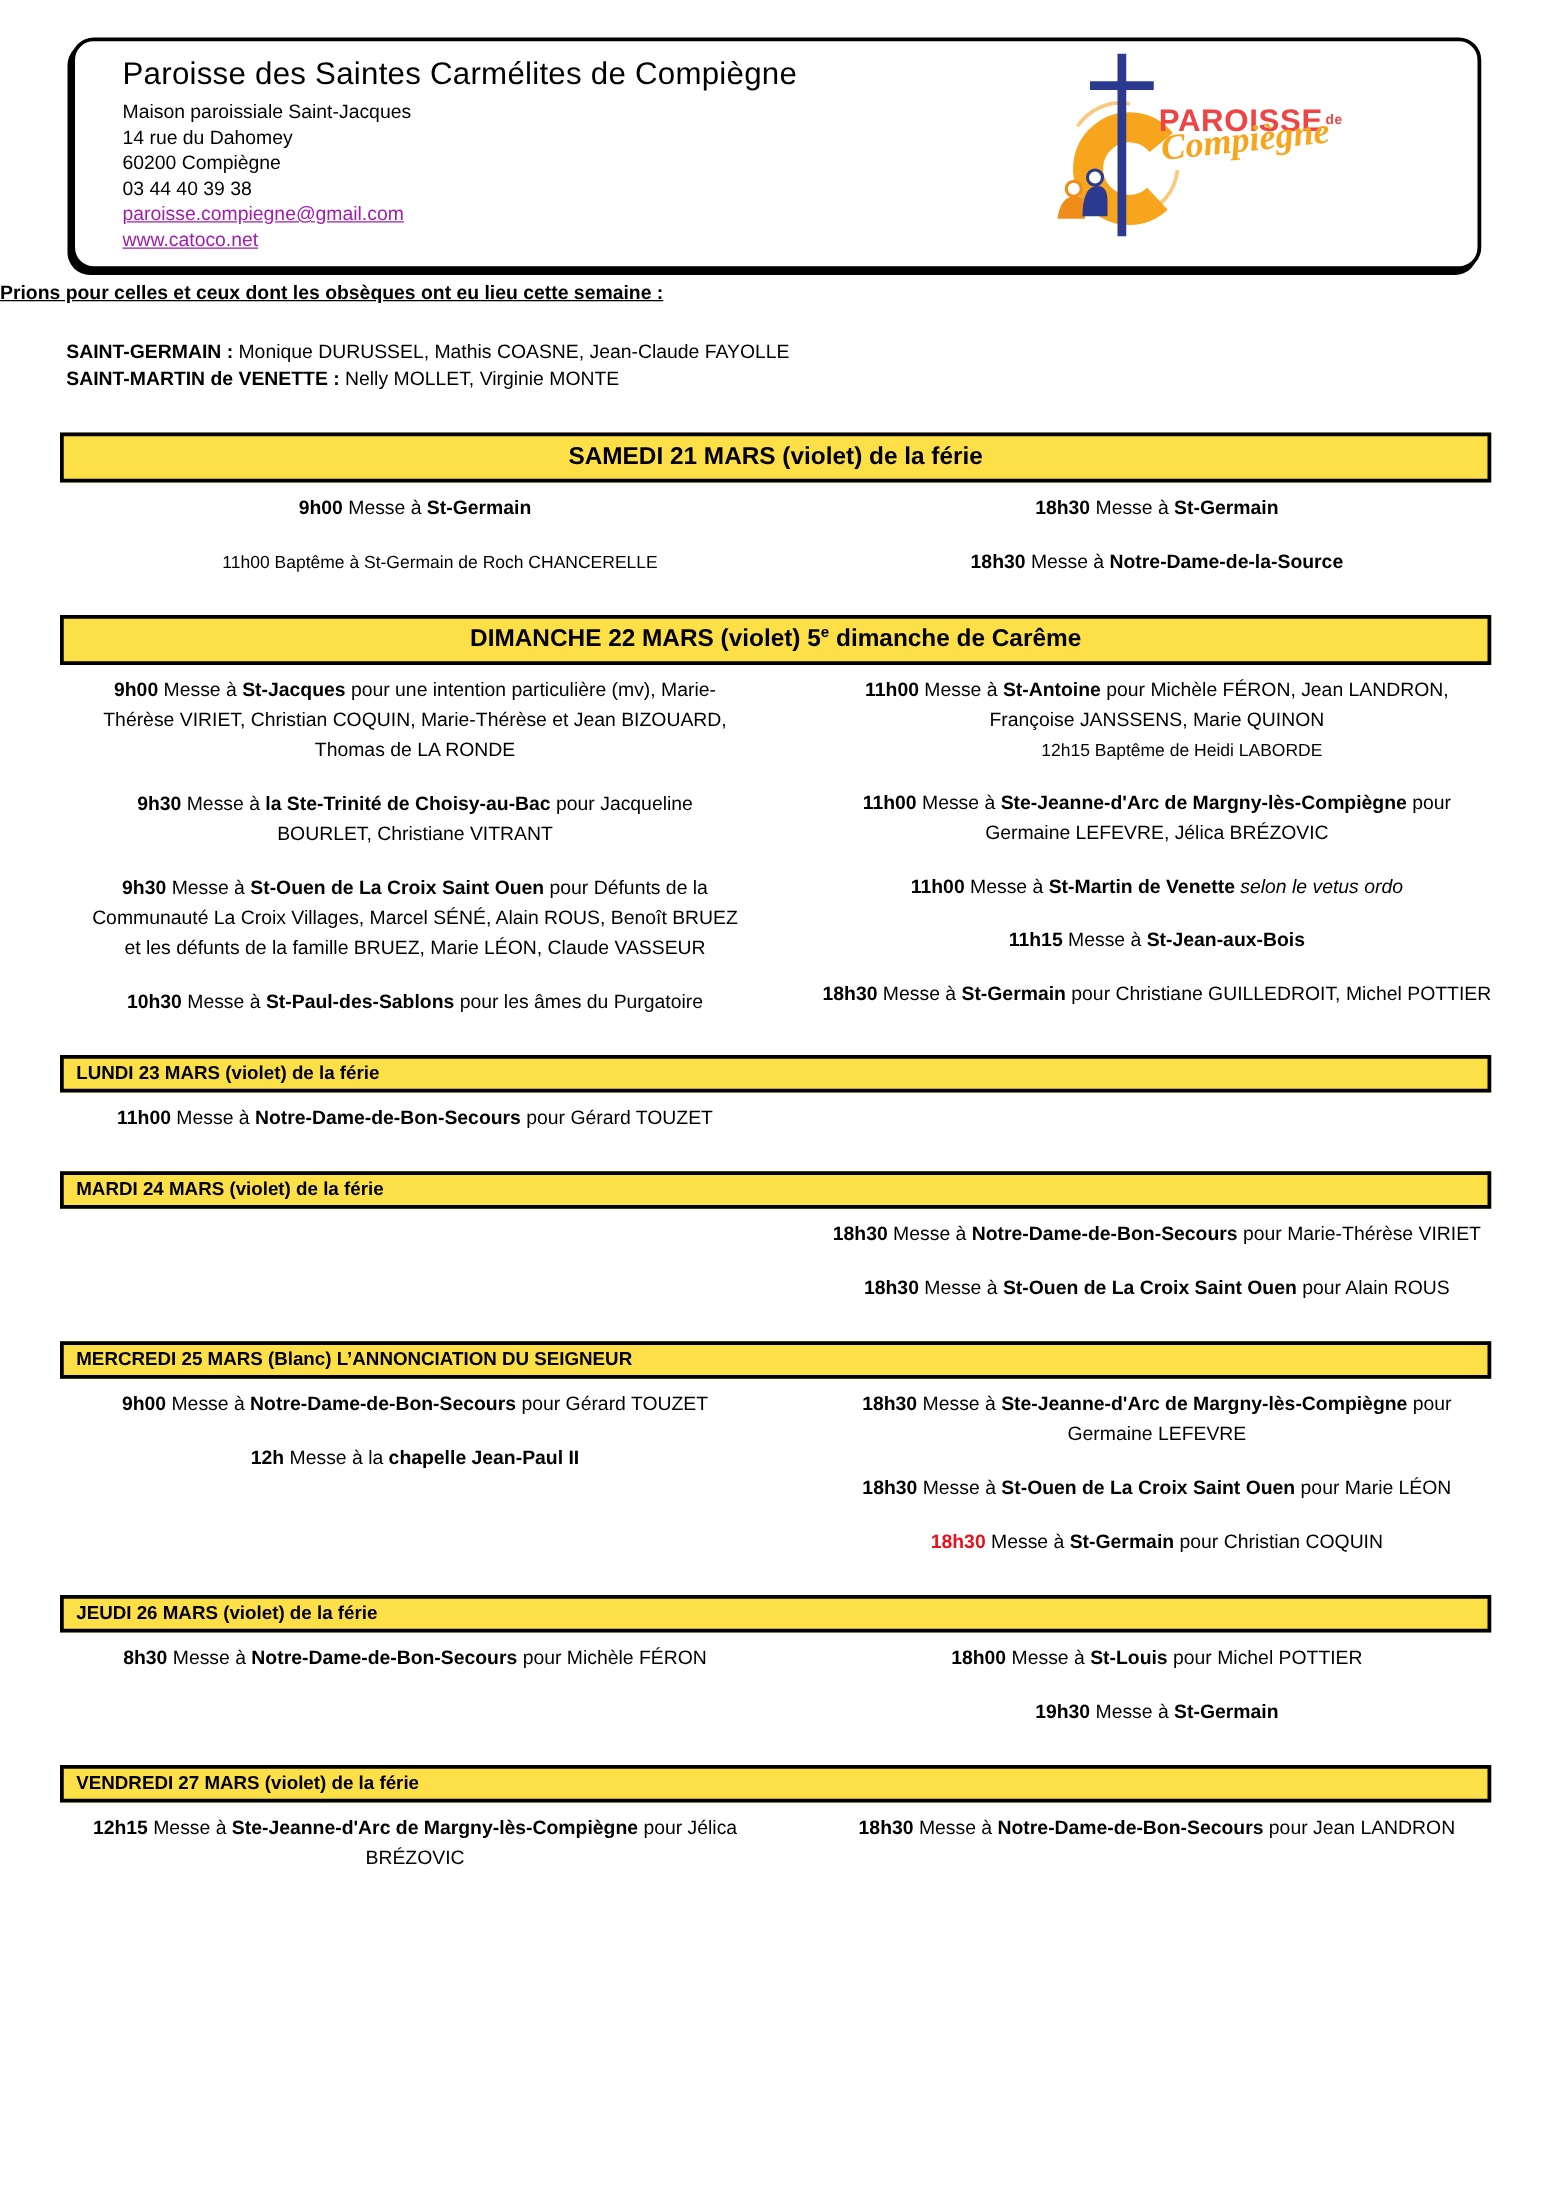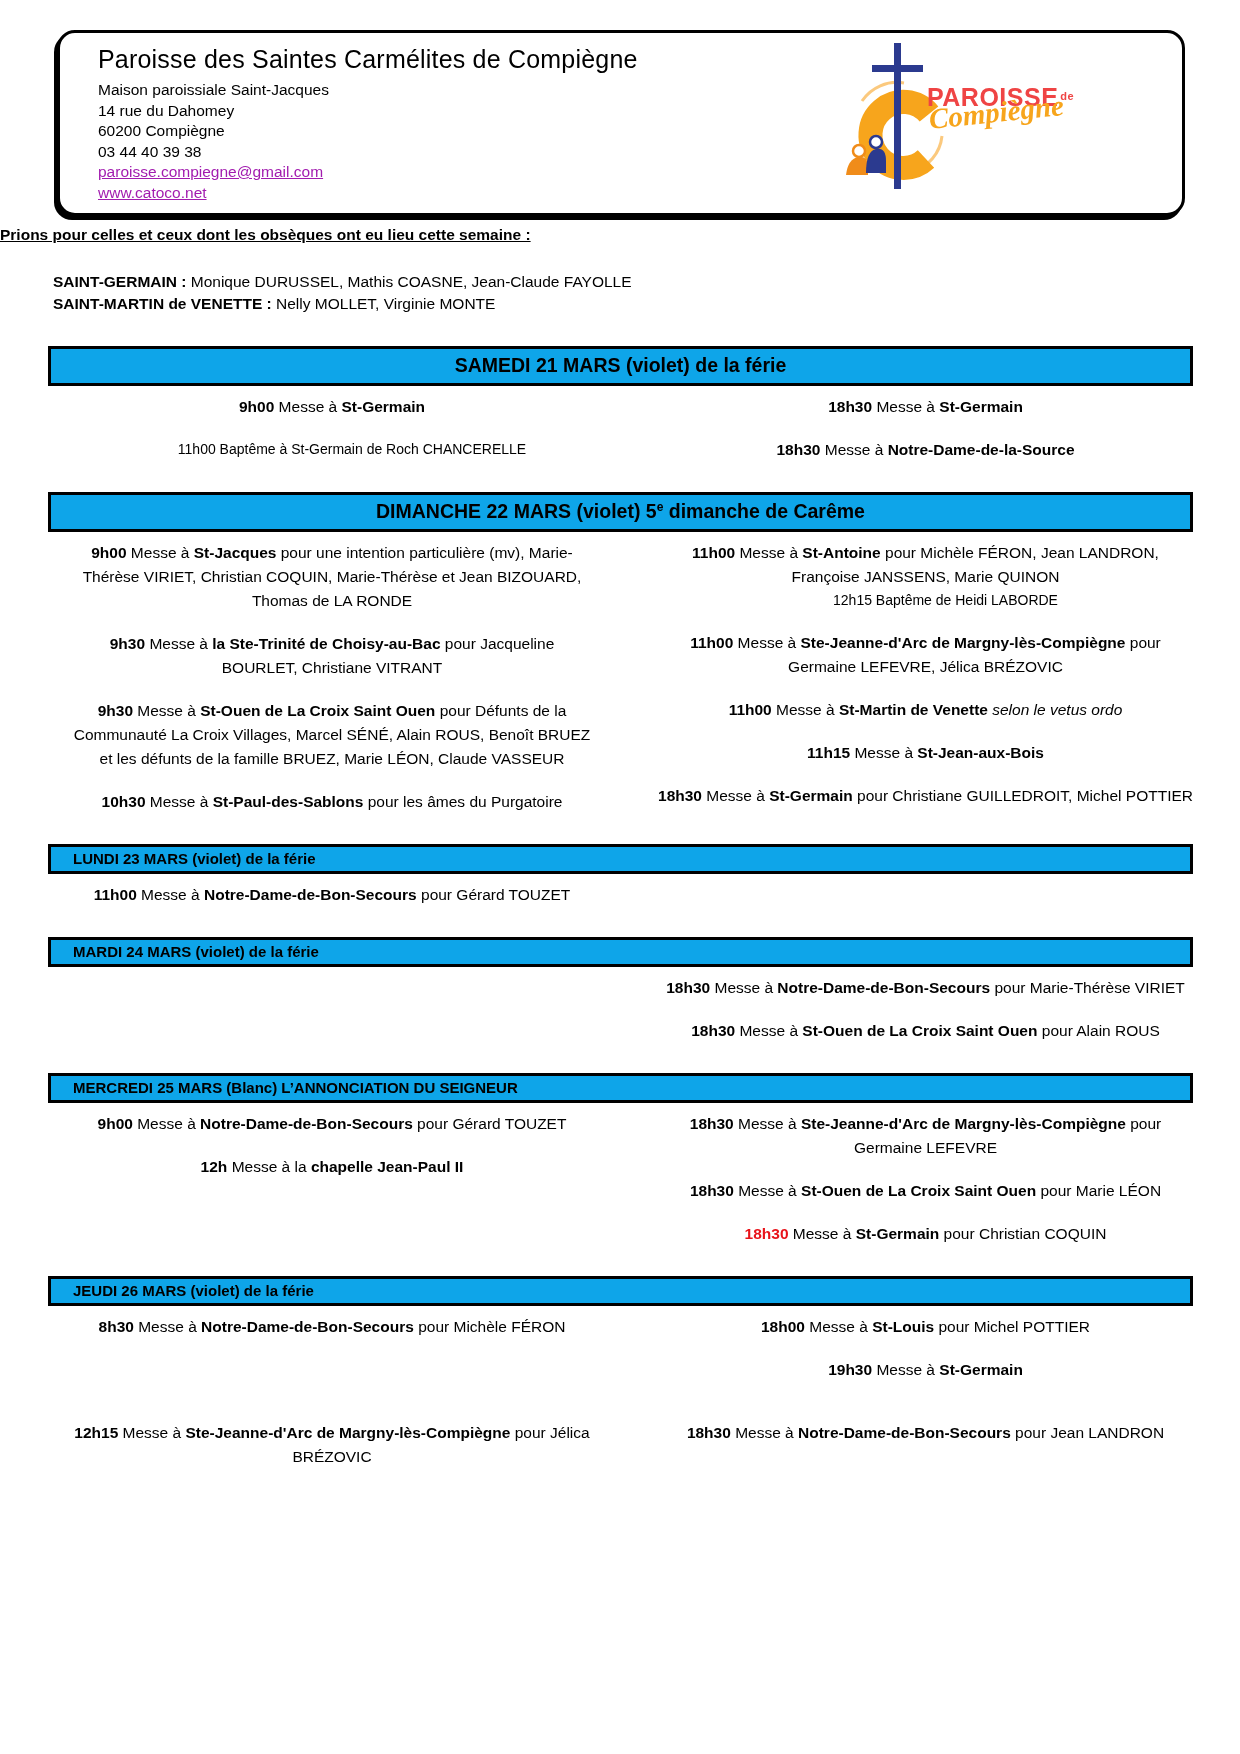--- a/index.html
+++ b/index.html
@@ -32,23 +32,23 @@
     font-style:italic;font-weight:700;font-size:29px;color:#f7a51c;
     margin:-9px 0 0 2px;transform:rotate(-6deg);transform-origin:left center;
   }
 
   
   .prions{margin-top:10px;text-align:left;font-size:15.5px;font-weight:700;text-decoration:underline;}
   .obsequies{margin:27px 0 0 53px;font-size:15.5px;line-height:22px;}
 
   
   .days{margin:31px 47px 0 48px;}
-  .day-header{border:3px solid #000;font-weight:700;background:#0ea5e9;}
+  .day-header{border:3px solid #000;font-weight:700;background:#fde047;}
   .day-header.large{font-size:19.5px;text-align:center;padding:5px 10px 6px;}
-  .day-header.small{font-size:15px;padding:3px 22px 4px;}
+  .day-header.small{font-size:15px;padding:3px 10px 4px;}
   .cols{display:grid;grid-template-columns:520px 535px;column-gap:66px;padding:9px 0 11px 24px;}
   .evt{margin-bottom:19px;font-size:15.5px;line-height:24px;text-align:center;}
   .evt:last-child{margin-bottom:19px;}
   .line.small, .evt.small{font-size:14px;line-height:23px;margin-left:40px;}
   .b{font-weight:700;}
   .i{font-style:italic;}
   .red{color:#e8131a;}
   sup{font-size:0.62em;line-height:0;}
 </style>
 </head>
@@ -219,20 +219,21 @@
             <div class="evt">
               <div class="line"><span class="b ">18h00 </span><span>Messe à </span><span class="b ">St-Louis</span><span> pour Michel POTTIER</span></div>
             </div>
             <div class="evt">
               <div class="line"><span class="b ">19h30 </span><span>Messe à </span><span class="b ">St-Germain</span></div>
             </div>
           </div>
         </div>
       </section>
       <section class="day-section">
+        <div class="day-header small"><span>VENDREDI 27 MARS (violet) de la férie</span></div>
         <div class="cols">
           <div class="col">
             <div class="evt">
               <div class="line"><span class="b ">12h15 </span><span>Messe à </span><span class="b ">Ste-Jeanne-d'Arc de Margny-lès-Compiègne</span><span> pour Jélica BRÉZOVIC</span></div>
             </div>
           </div>
           <div class="col">
             <div class="evt">
               <div class="line"><span class="b ">18h30 </span><span>Messe à </span><span class="b ">Notre-Dame-de-Bon-Secours</span><span> pour Jean LANDRON</span></div>
             </div>

